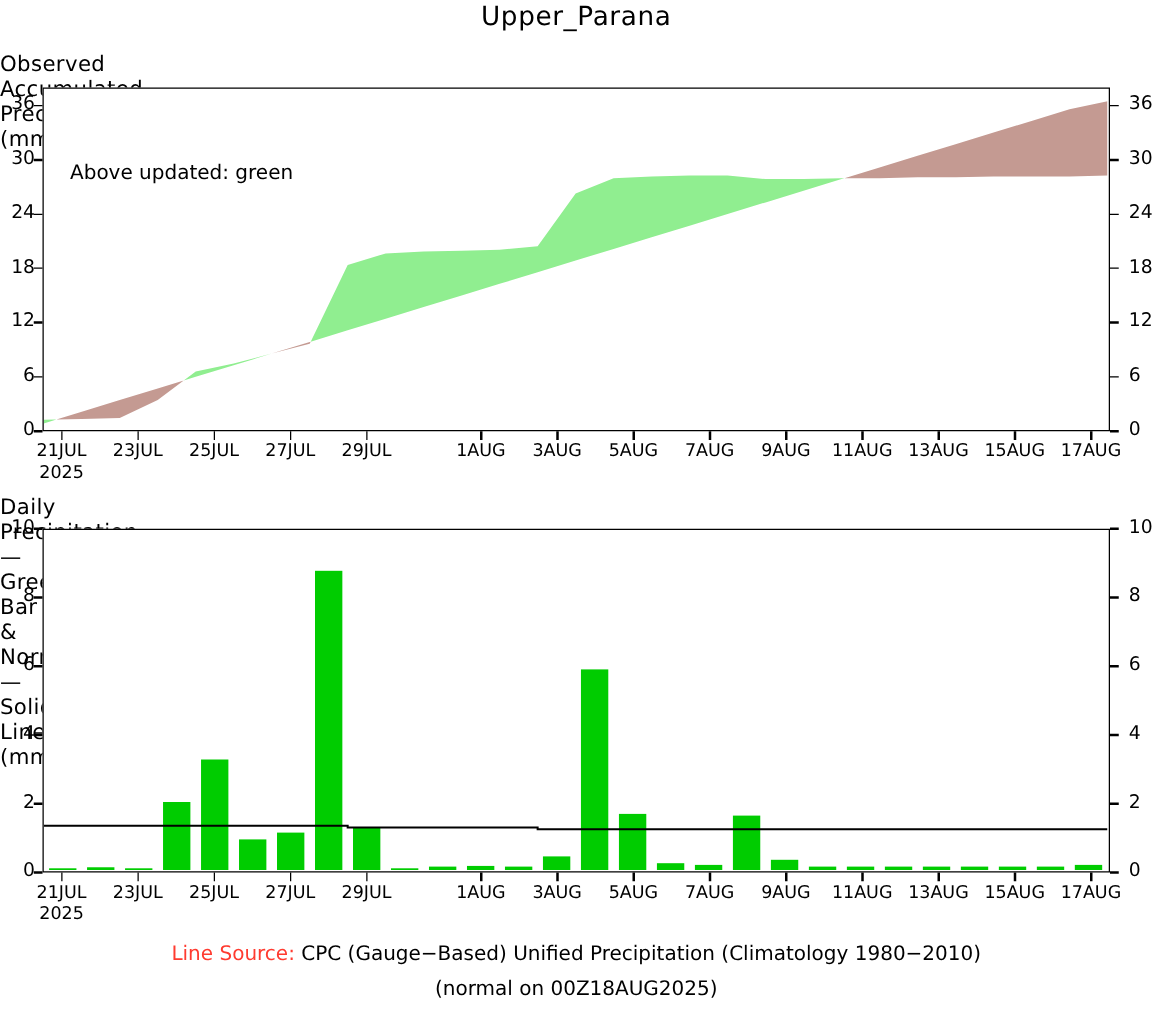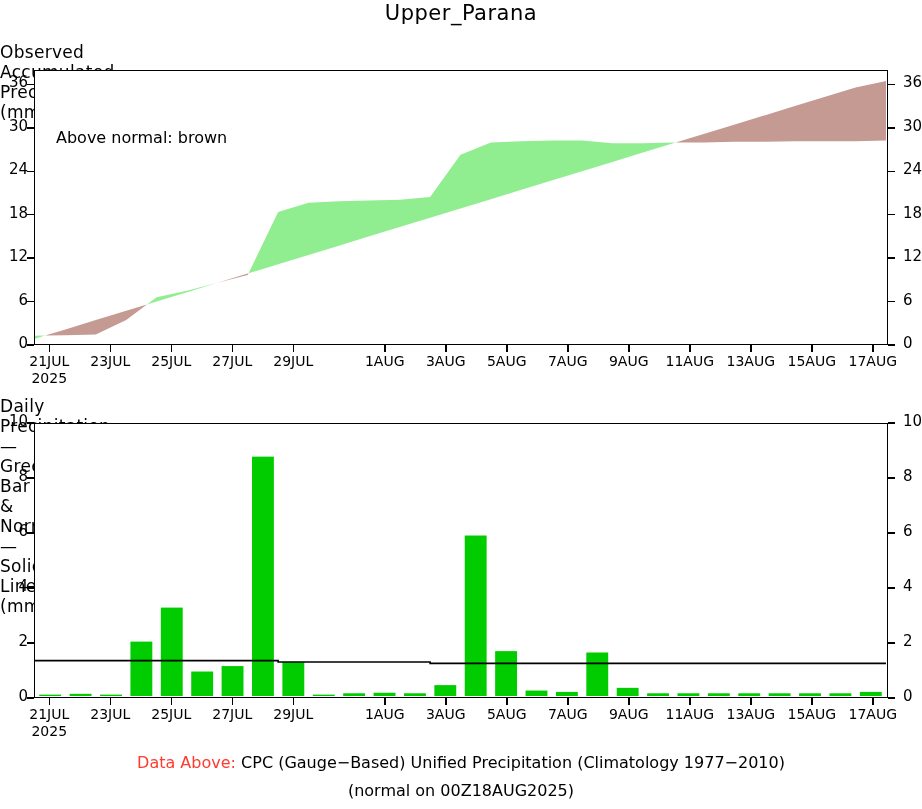--- a/index.html
+++ b/index.html
@@ -56,21 +56,21 @@
           <path d="M 0.00 264.84 L 10.13 264.60 L 10.13 264.60 L 0.00 267.71 Z" fill="#90ee90" stroke="none"></path>
           <path d="M 10.13 264.60 L 30.39 264.13 L 60.79 263.41 L 91.18 249.09 L 111.97 233.42 L 111.97 233.42 L 91.18 239.79 L 60.79 249.09 L 30.39 258.40 L 10.13 264.60 Z" fill="#c49a92" stroke="none"></path>
           <path d="M 111.97 233.42 L 121.57 226.19 L 151.96 219.75 L 182.36 211.87 L 182.36 211.87 L 182.36 211.87 L 182.36 211.87 L 151.96 221.18 L 121.57 230.48 L 111.97 233.42 Z" fill="#90ee90" stroke="none"></path>
           <path d="M 182.36 211.87 L 212.75 204.00 L 213.56 202.32 L 213.56 202.32 L 212.75 202.57 L 182.36 211.87 Z" fill="#c49a92" stroke="none"></path>
           <path d="M 213.56 202.32 L 243.14 141.01 L 273.54 131.71 L 303.93 130.27 L 334.32 129.56 L 364.71 128.84 L 395.11 125.98 L 425.50 83.75 L 455.89 71.58 L 486.29 70.15 L 516.68 69.43 L 547.07 69.43 L 577.46 72.29 L 607.86 72.29 L 638.25 71.58 L 640.59 71.58 L 640.59 71.58 L 638.25 72.29 L 607.86 81.60 L 577.46 90.91 L 547.07 100.21 L 516.68 109.52 L 486.29 118.82 L 455.89 128.13 L 425.50 137.43 L 395.11 146.74 L 364.71 156.04 L 334.32 165.35 L 303.93 174.65 L 273.54 183.96 L 243.14 193.26 L 213.56 202.32 Z" fill="#90ee90" stroke="none"></path>
           <path d="M 640.59 71.58 L 668.64 71.58 L 699.04 70.86 L 729.43 70.86 L 759.82 70.15 L 790.21 70.15 L 820.61 70.15 L 851.00 69.43 L 851.00 10.02 L 820.61 16.46 L 790.21 25.77 L 759.82 35.07 L 729.43 44.38 L 699.04 53.68 L 668.64 62.99 L 640.59 71.58 Z" fill="#c49a92" stroke="none"></path>
         </svg>
     </div>
 
     <div class="legend" style="left:56px;top:80px;">
-      <div>Above normal: brown</div>
+      <div>Above updated: green</div>
     </div>
 
     <div id="accum-axes">
         <div class="ytick left" style="top: 336px; position: absolute; left: 0px; width: 28px; text-align: right;">0</div>
         <div class="tickmark" style="position: absolute; top: 344.25px; height: 1.5px; width: 7px; background: rgb(0, 0, 0); left: 27px;"></div>
         <div class="ytick right" style="top: 336px; position: absolute; left: 898px; text-align: left;">0</div>
         <div class="tickmark" style="position: absolute; top: 344.25px; height: 1.5px; width: 7px; background: rgb(0, 0, 0); left: 888px;"></div>
         <div class="ytick left" style="top: 292.579px; position: absolute; left: 0px; width: 28px; text-align: right;">6</div>
         <div class="tickmark" style="position: absolute; top: 300.829px; height: 1.5px; width: 7px; background: rgb(0, 0, 0); left: 27px;"></div>
         <div class="ytick right" style="top: 292.579px; position: absolute; left: 898px; text-align: left;">6</div>
@@ -215,18 +215,18 @@
         <div style="position: absolute; left: 750px; top: 698px; width: 1.5px; height: 7px; background: rgb(0, 0, 0);"></div>
         <div class="xlabel" style="left: 750.75px; top: 706px;">13AUG</div>
         <div style="position: absolute; left: 811px; top: 698px; width: 1.5px; height: 7px; background: rgb(0, 0, 0);"></div>
         <div class="xlabel" style="left: 811.75px; top: 706px;">15AUG</div>
         <div style="position: absolute; left: 872px; top: 698px; width: 1.5px; height: 7px; background: rgb(0, 0, 0);"></div>
         <div class="xlabel" style="left: 872.75px; top: 706px;">17AUG</div>
       </div>
   </div>
 
   <div class="footer" style="top:753px;">
-    <span class="src-label">Data Above:</span>
-    <span>CPC (Gauge−Based) Unified Precipitation (Climatology 1977−2010)</span>
+    <span class="src-label">Line Source:</span>
+    <span>CPC (Gauge−Based) Unified Precipitation (Climatology 1980−2010)</span>
   </div>
   <div class="footer" style="top:781px;">(normal on 00Z18AUG2025)</div>
 
 </div>
 
 </body></html>

